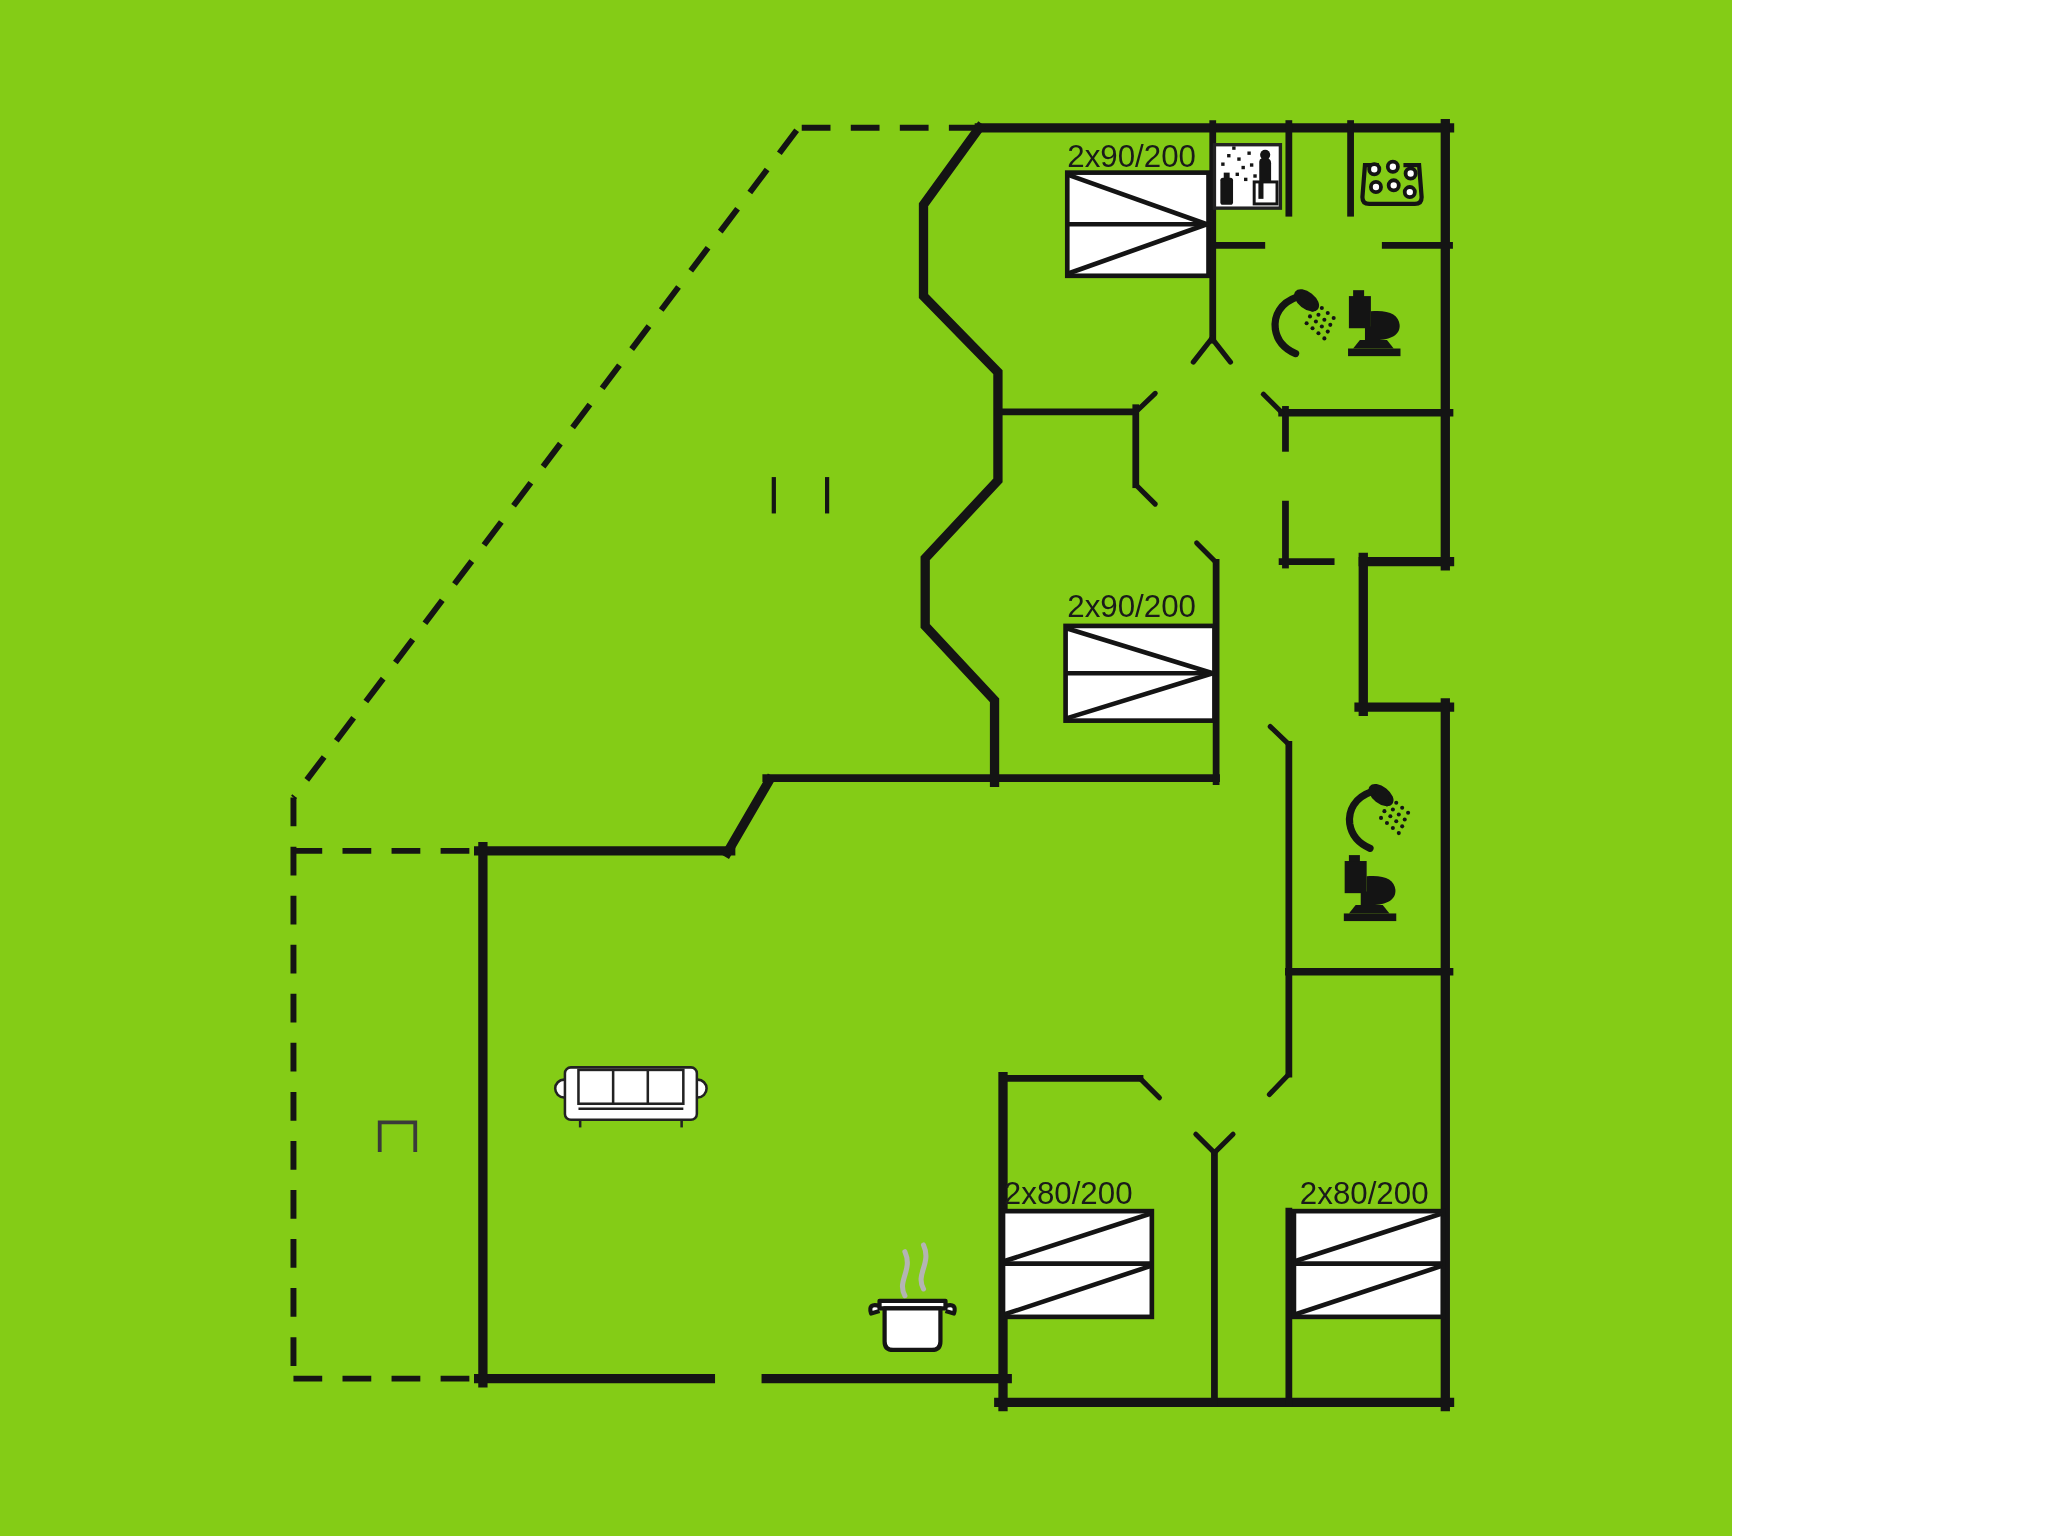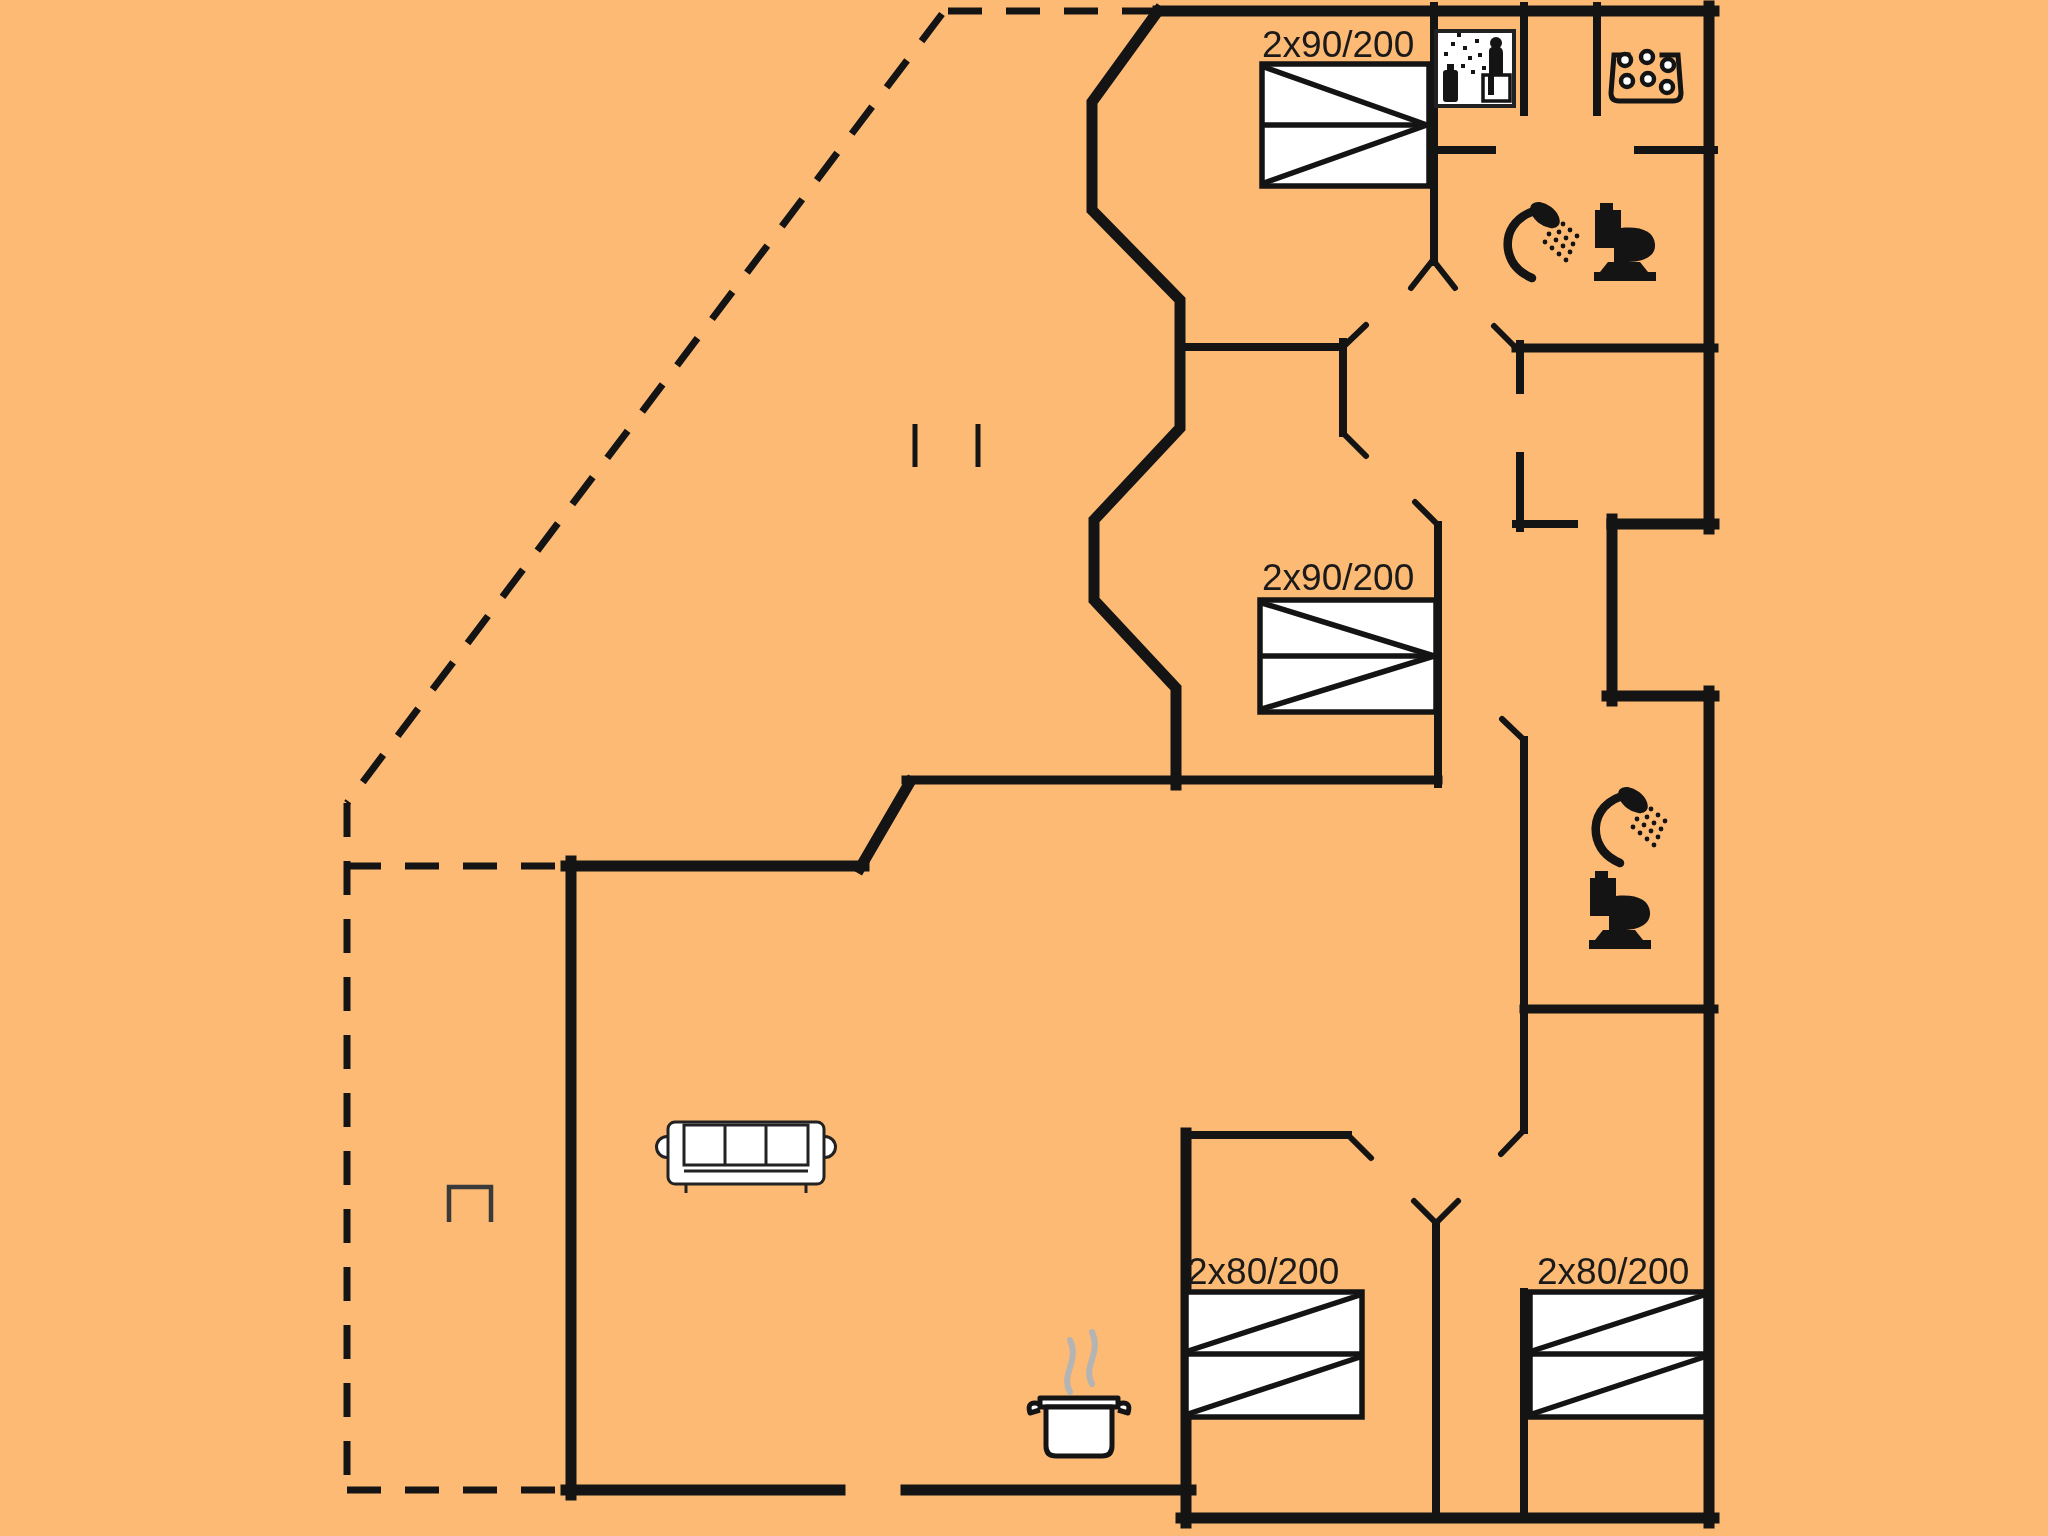--- a/index.html
+++ b/index.html
@@ -1,16 +1,16 @@
 <!DOCTYPE html>
 <html><head>
 <meta charset="utf-8">
 <style>
   html,body{margin:0;padding:0;background:#ffffff;}
-  .stage{position:relative;width:2048px;height:1536px;background:#fdba74;overflow:hidden;}
+  .stage{position:relative;width:1732px;height:1536px;background:#84cc16;overflow:hidden;}
   svg{display:block;width:100%;height:100%;}
   .wall{stroke:#141414;fill:none;stroke-linecap:square;}
   .wall-thick{stroke-width:11;}
   .wall-mid{stroke-width:9;}
   .wall-thin{stroke-width:8;}
   .dashed{stroke:#141414;stroke-width:7;fill:none;stroke-dasharray:34 24;}
   .tick{stroke:#141414;stroke-width:6;fill:none;stroke-linecap:round;}
   .post{stroke:#141414;stroke-width:5;fill:none;}
   .bed{stroke:#141414;stroke-width:5.5;fill:#ffffff;}
   .bedline{stroke:#141414;stroke-width:5.5;fill:none;}

